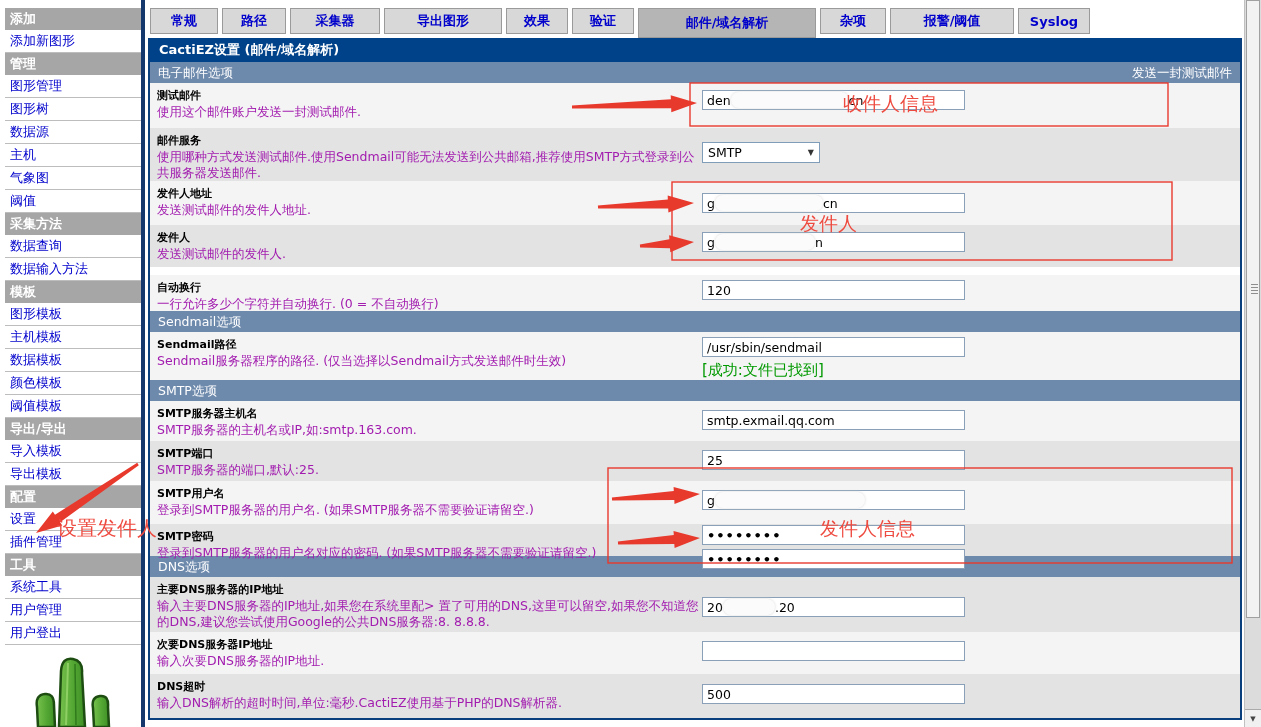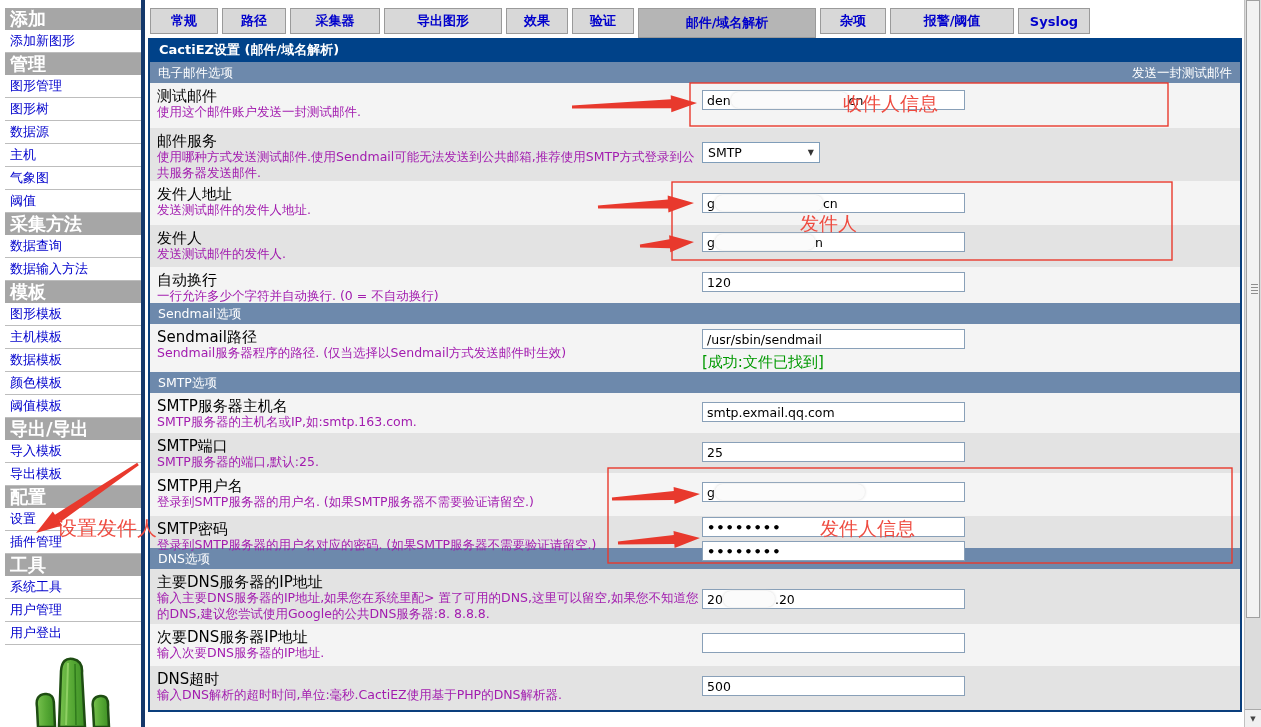--- a/index.html
+++ b/index.html
@@ -3,21 +3,21 @@
 <meta charset="utf-8">
 <style>
   html,body{margin:0;padding:0;background:#fff;}
   #screen{position:relative;width:1261px;height:727px;overflow:hidden;background:#fff;
           font-family:"DejaVu Sans","Liberation Sans",sans-serif;}
 
   
   #sidebar{position:absolute;left:0;top:0;width:141px;height:727px;background:#fff;
            padding-top:8px;box-sizing:border-box;}
   .sb-header{margin-left:5px;height:22px;line-height:22px;background:#a6a6a6;color:#fff;
-             font-weight:bold;font-size:18px;padding-left:5px;}
+             font-weight:bold;font-size:13px;padding-left:5px;}
   .sb-item{margin-left:5px;height:22px;line-height:22px;color:#0000cc;font-size:13px;
            padding-left:5px;border-bottom:1px solid #bdbdbd;cursor:pointer;}
   #logo{position:absolute;left:0;bottom:0;width:141px;height:72px;display:flex;
         justify-content:center;overflow:hidden;}
   #divider{position:absolute;left:141px;top:0;width:4px;height:727px;background:#14386b;}
 
   
   #tabs{position:absolute;left:150px;top:8px;height:30px;display:flex;gap:4px;align-items:flex-start;z-index:2;}
   .tab{height:26px;display:flex;align-items:center;justify-content:center;background:#d8d8d8;
        border:1px solid #9a9a9a;color:#0000cc;font-weight:bold;font-size:13px;
@@ -34,21 +34,21 @@
          box-sizing:border-box;background:#fff;}
   .titlebar{height:24px;background:#004289;color:#fff;font-weight:bold;font-size:13px;
             line-height:24px;padding:0 9px;}
   .secbar{height:21px;background:#6d89ac;color:#fff;font-weight:normal;font-size:12.5px;
           line-height:21px;padding:0 8px;display:flex;justify-content:space-between;}
   .secbar .action{cursor:pointer;}
   .row{position:relative;width:100%;box-sizing:border-box;}
   .row.a{background:#f4f4f4;}
   .row.b{background:#e3e3e3;}
   .lbl{padding:5px 8px 0 7px;width:545px;}
-  .lab{font-weight:normal;font-size:15px;line-height:16px;color:#000;}
+  .lab{font-weight:bold;font-size:11px;line-height:16px;color:#000;}
   .des{font-size:12.5px;line-height:16px;color:#a21caf;}
   .fld{position:absolute;left:552px;top:6px;}
   .tinput{width:263px;height:20px;background:#fff;border:1px solid #89a0b8;box-sizing:border-box;
           font-size:12.5px;display:flex;align-items:center;padding:0 4px;color:#000;}
   .redact{display:inline-block;height:16px;border-radius:9px;background:#fbfbfb;
           box-shadow:0 0 3px #d9d9d9;}
   .tselect{width:118px;height:21px;background:#fff;border:1px solid #7f9db9;box-sizing:border-box;
            font-size:12.5px;display:flex;align-items:center;justify-content:space-between;
            padding:0 5px;cursor:pointer;color:#000;}
   .caret{font-size:8px;color:#333;}
@@ -191,21 +191,21 @@
             <div class="des">发送测试邮件的发件人.</div>
           </div>
           <div class="fld" style="top: 7px;">
             <div class="tinput">
               <span>g</span>
               <span class="redact" style="width: 100px;"></span>
               <span>n</span>
             </div>
           </div>
         </div>
-        <div class="row a" style="height: 36px;">
+        <div class="row a" style="height: 36px; margin-top: 8px;">
           <div class="lbl">
             <div class="lab">自动换行</div>
             <div class="des">一行允许多少个字符并自动换行. (0 = 不自动换行)</div>
           </div>
           <div class="fld" style="top: 5px;">
             <div class="tinput">120</div>
           </div>
         </div>
         <div class="secbar">
           <span>Sendmail选项</span>

